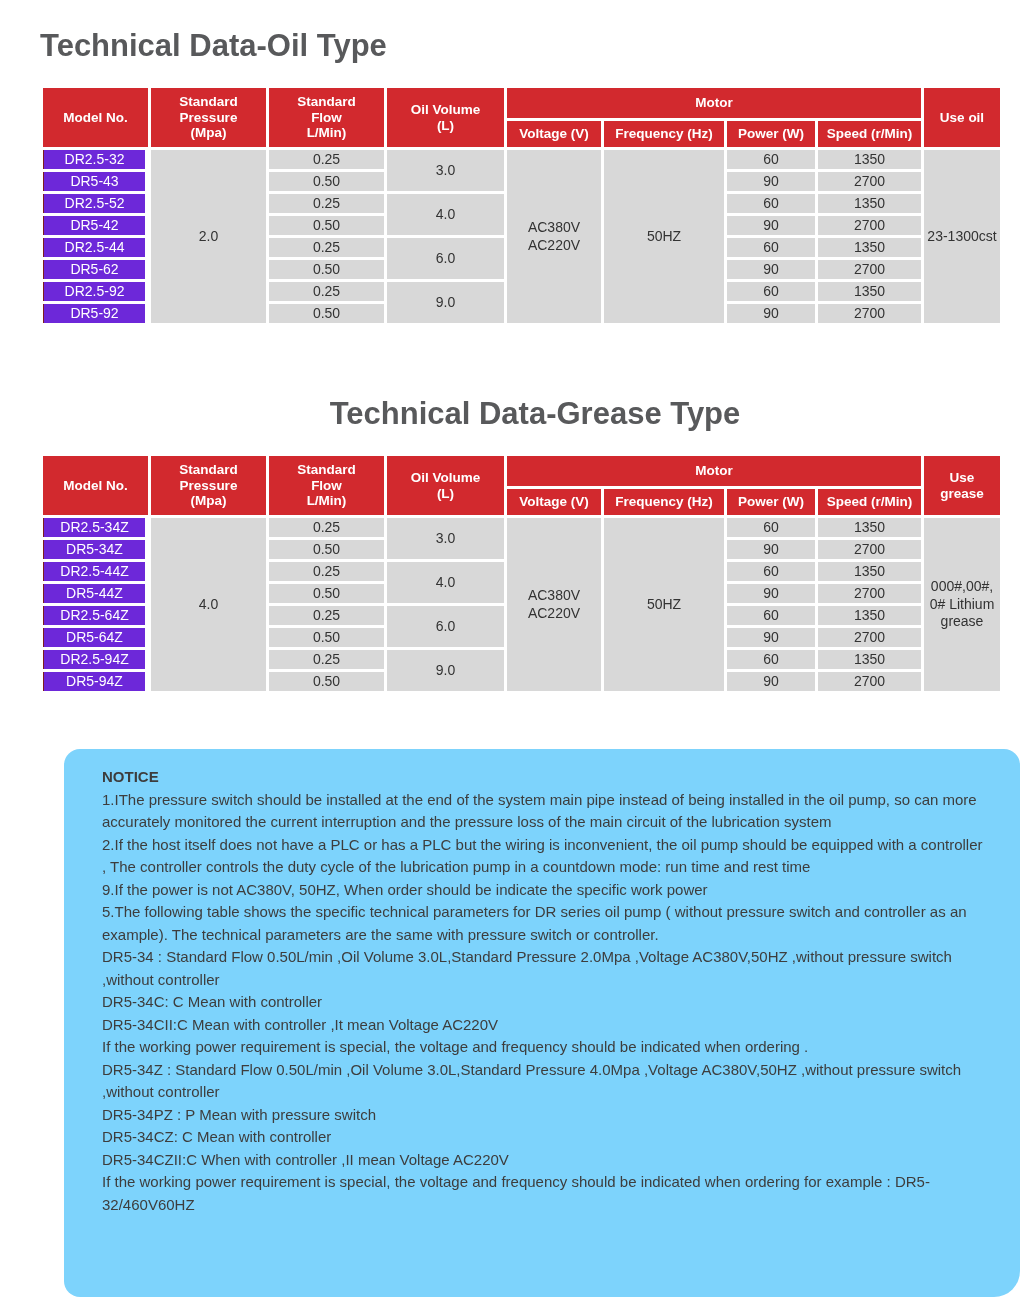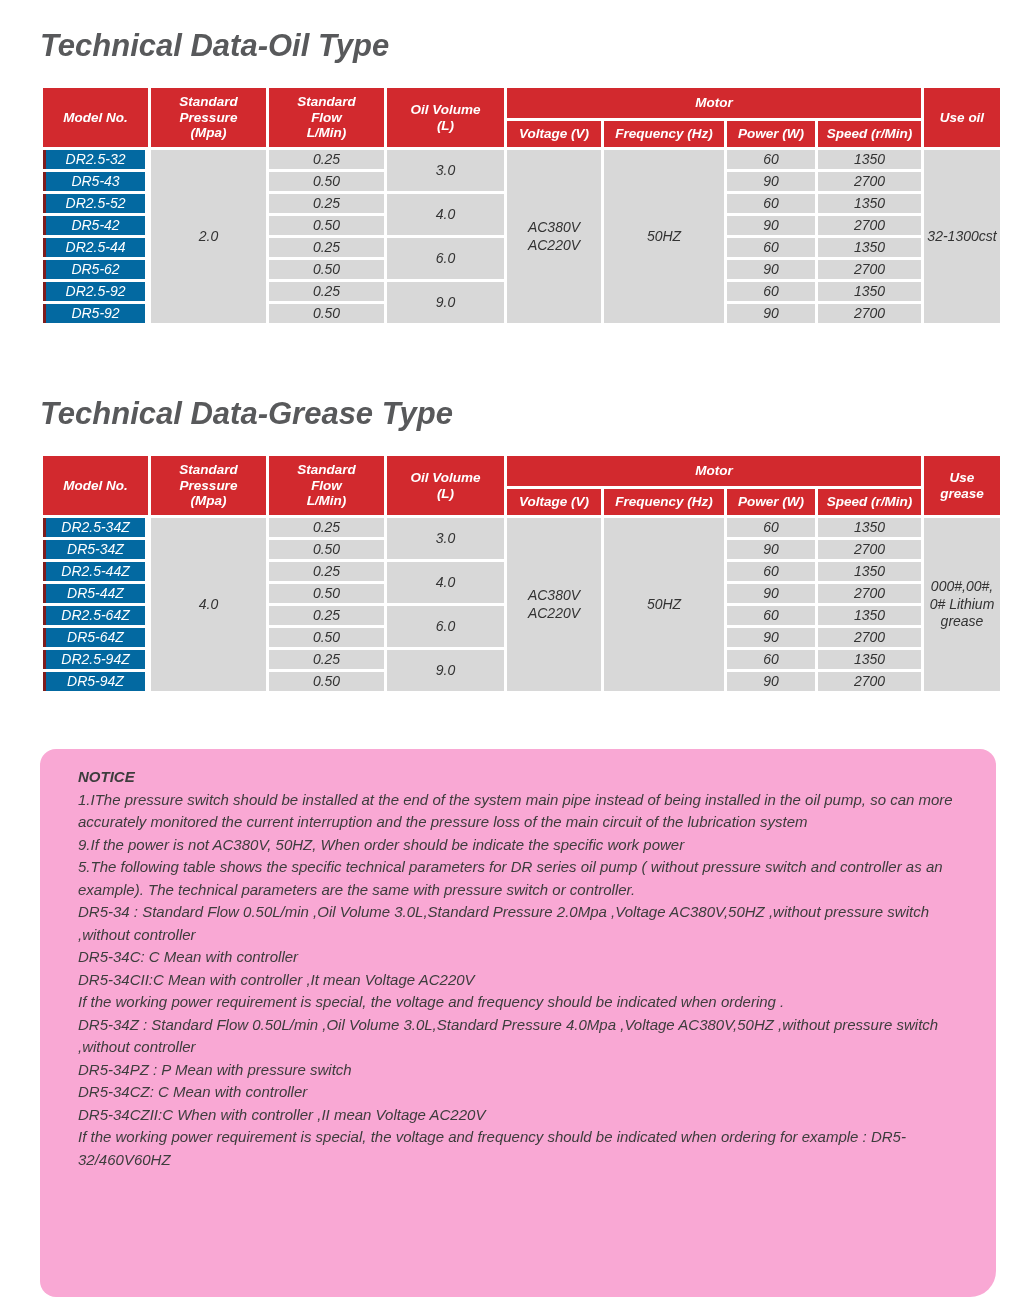--- a/index.html
+++ b/index.html
@@ -2,30 +2,30 @@
 <html><head>
 <meta charset="utf-8">
 <style>
   html, body { margin: 0; padding: 0; }
   body {
     width: 1030px; height: 1314px;
     background: #ffffff;
     font-family: "Liberation Sans", sans-serif;
     overflow: hidden;
   }
-  .page { padding: 0 0 0 40px; font-style: italic; }
+  .page { padding: 0 0 0 40px; }
 
   h1.section-title {
     margin: 28px 0 21px 0;
     font-size: 31px;
     font-weight: bold;
     color: #58595b;
     letter-spacing: 0px;
   }
-  h1.second { margin-top: 70px; }
+  h1.second { margin-top: 70px; text-align: center; }
 
   table.spec {
     border-collapse: separate;
     border-spacing: 3px;
     table-layout: fixed;
     width: 963px;
   }
   table.spec th {
     background: #d2292e;
     color: #ffffff;
@@ -43,34 +43,35 @@
     background: #d8d8d8;
     color: #333333;
     font-size: 14px;
     text-align: center;
     vertical-align: middle;
     height: 19px;
     padding: 0;
     line-height: 1.25;
   }
   table.spec td.model {
-    background: #0369a1;
+    background: #6d28d9;
     color: #ffffff;
-    border-left: 3px solid #7f1d1d;
+    border-left: 1px solid #7f1d1d;
     border-right: 3px solid #ffffff;
   }
 
   .notice {
     margin-top: 55px;
     width: 956px;
     box-sizing: border-box;
-    background: #f9a8d4;
+    background: #7dd3fc;
     border-radius: 16px 16px 26px 16px;
     padding: 17px 36px 24px 38px;
     min-height: 548px;
+    margin-left: 24px;
   }
   .notice-heading {
     color: #e8252b;
     font-size: 15px;
     font-weight: bold;
     margin: 0 0 7px 0;
   }
   .notice p {
     margin: 0;
     font-size: 15px;
@@ -122,21 +123,21 @@
       <tr>
         <td class="model">DR2.5-32</td>
         <td rowspan="8">2.0</td>
         <td>0.25</td>
         <td rowspan="2">3.0</td>
         <td rowspan="8" class="ml">AC380V
 AC220V</td>
         <td rowspan="8">50HZ</td>
         <td>60</td>
         <td>1350</td>
-        <td rowspan="8">32-1300cst</td>
+        <td rowspan="8">23-1300cst</td>
       </tr>
       <tr>
         <td class="model">DR5-43</td>
         <td>0.50</td>
         <td>90</td>
         <td>2700</td>
       </tr>
       <tr>
         <td class="model">DR2.5-52</td>
         <td>0.25</td>
@@ -274,20 +275,21 @@
         <td>0.50</td>
         <td>90</td>
         <td>2700</td>
       </tr>
     </tbody>
   </table>
 
   <div class="notice">
     <p class="notice-heading">NOTICE</p>
     <p>1.IThe pressure switch  should be installed  at the end of the system main pipe instead of being installed in the oil pump, so   can  more accurately monitored the current interruption and the pressure loss of  the main circuit of the lubrication system</p>
+    <p>2.If the host itself does not have a PLC or has a PLC but the wiring is inconvenient, the oil pump should be equipped with a controller , The controller controls the duty cycle of the lubrication pump in a countdown mode: run time and rest time</p>
     <p>9.If the power is not AC380V, 50HZ, When order should be indicate the specific work power</p>
     <p>5.The following table shows the specific technical parameters for DR series oil pump ( without pressure switch and controller as an example). The technical parameters  are the same with pressure switch or controller.</p>
     <p>DR5-34 :  Standard Flow 0.50L/min ,Oil Volume 3.0L,Standard Pressure  2.0Mpa ,Voltage AC380V,50HZ ,without pressure switch ,without controller</p>
     <p>DR5-34C:  C Mean with controller</p>
     <p>DR5-34CII:C Mean with controller ,It mean Voltage AC220V</p>
     <p>If the working power requirement is special, the voltage and frequency should be indicated when ordering  .</p>
     <p>DR5-34Z :  Standard Flow 0.50L/min ,Oil Volume 3.0L,Standard Pressure  4.0Mpa ,Voltage AC380V,50HZ ,without pressure switch ,without controller</p>
     <p>DR5-34PZ : P Mean with pressure switch</p>
     <p>DR5-34CZ: C Mean with controller</p>
     <p>DR5-34CZII:C When with controller ,II mean Voltage AC220V</p>

